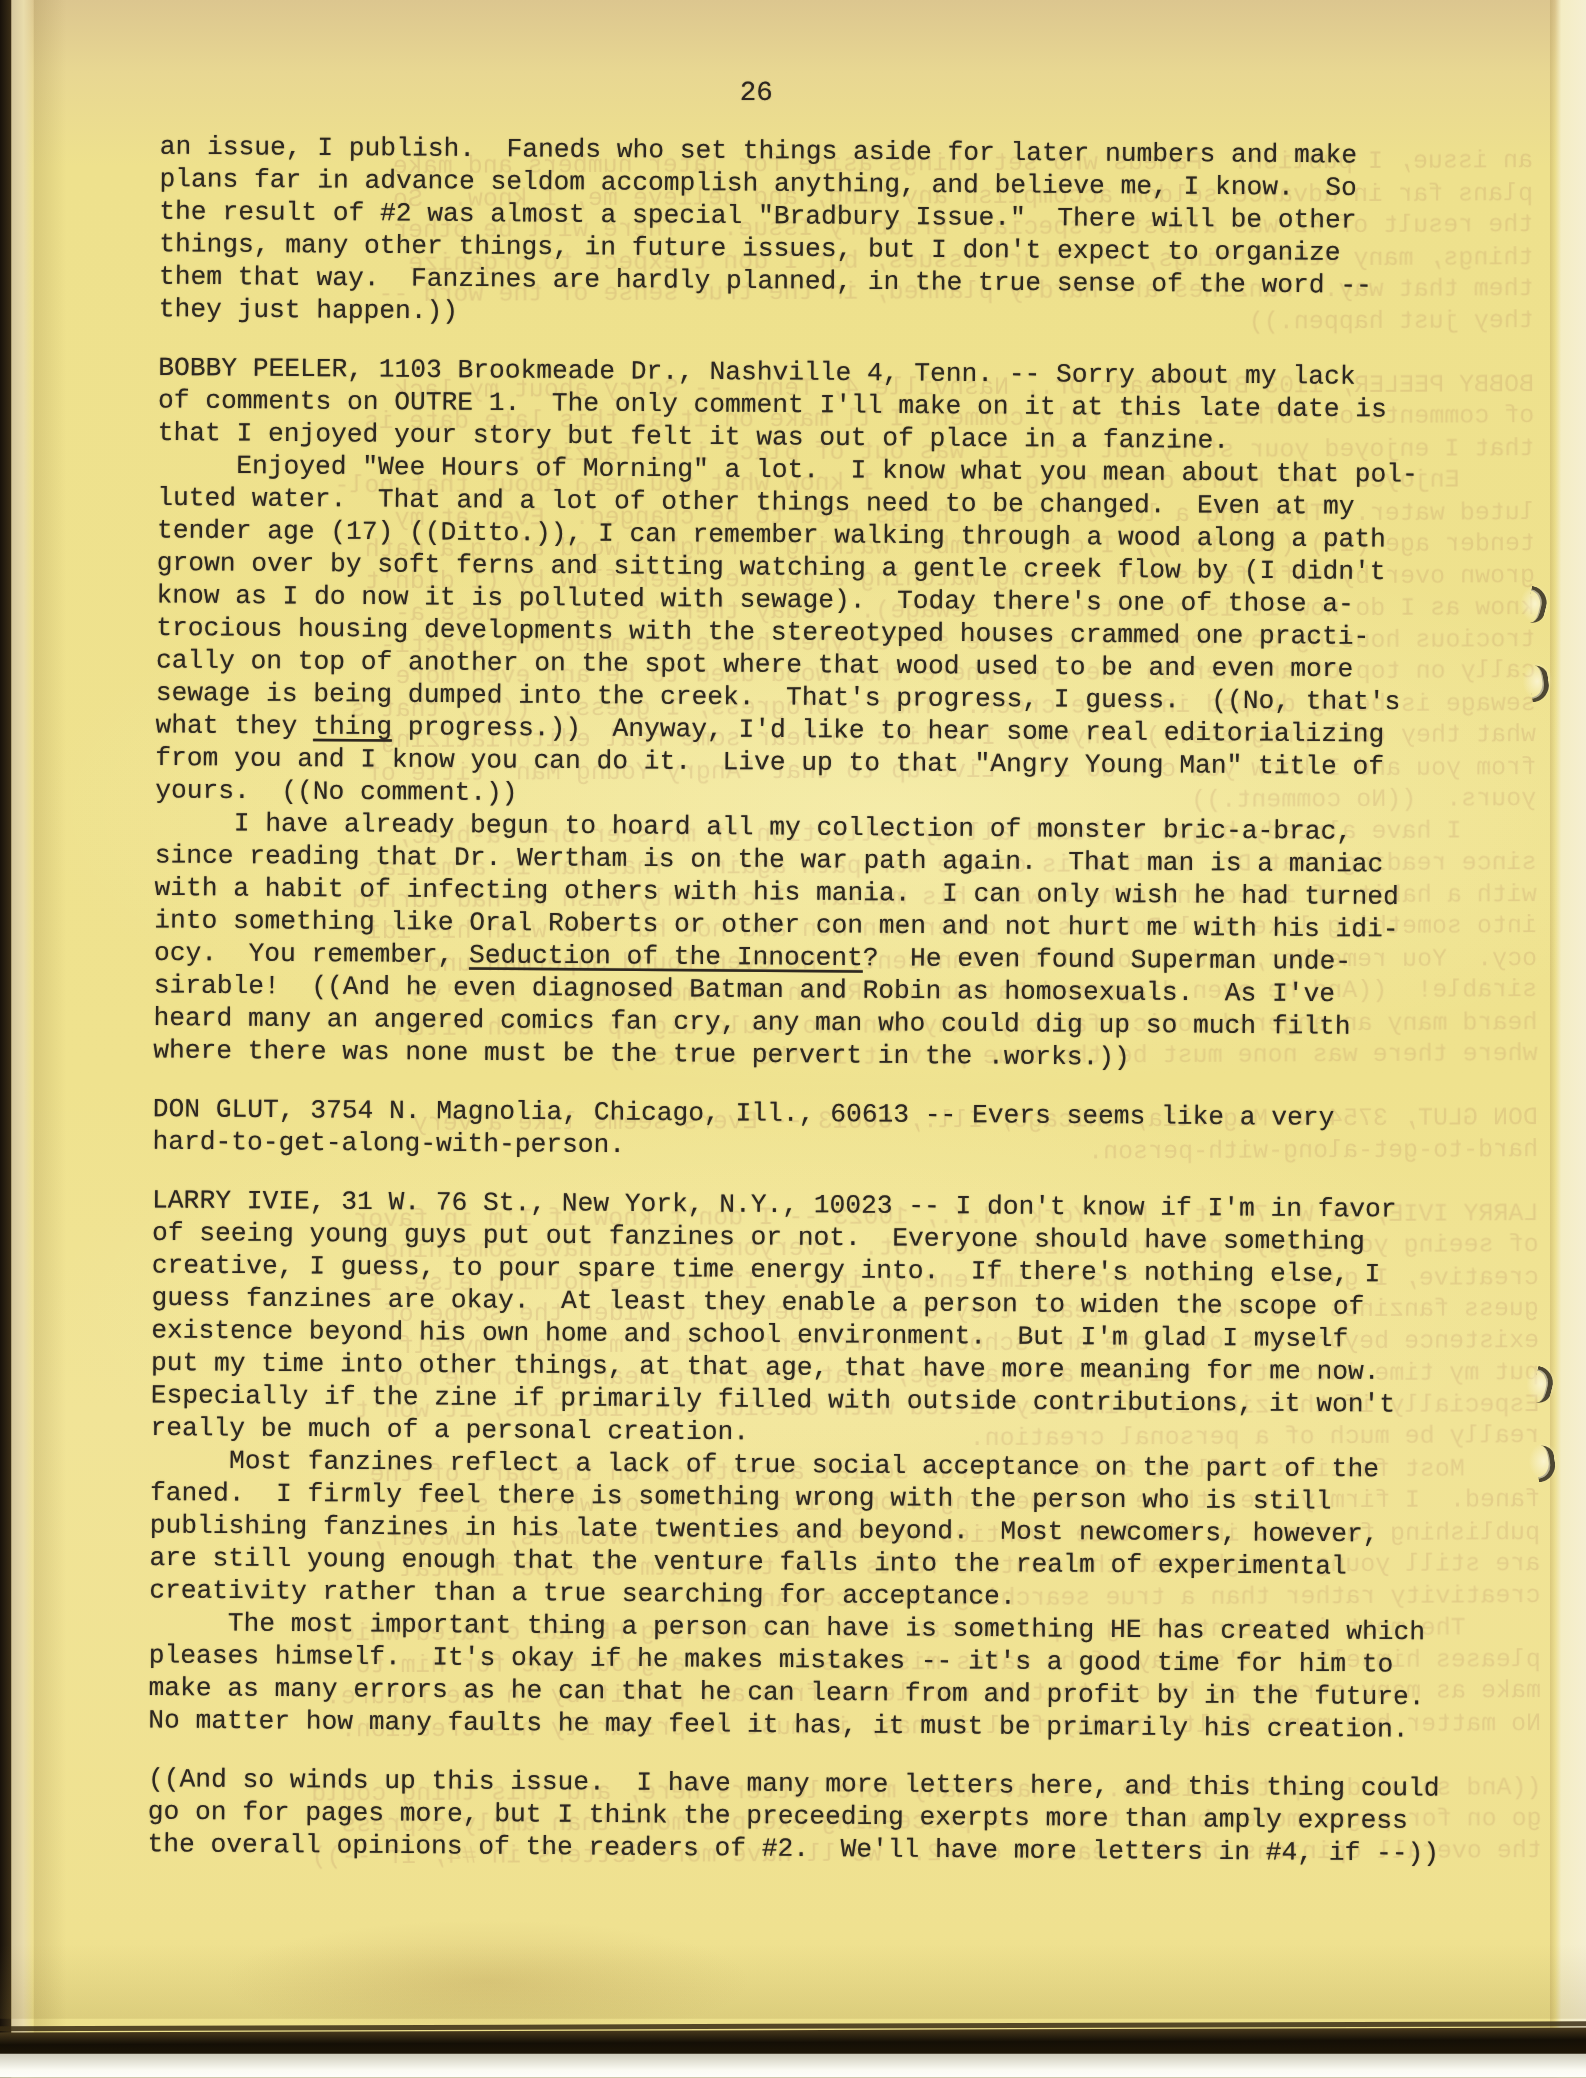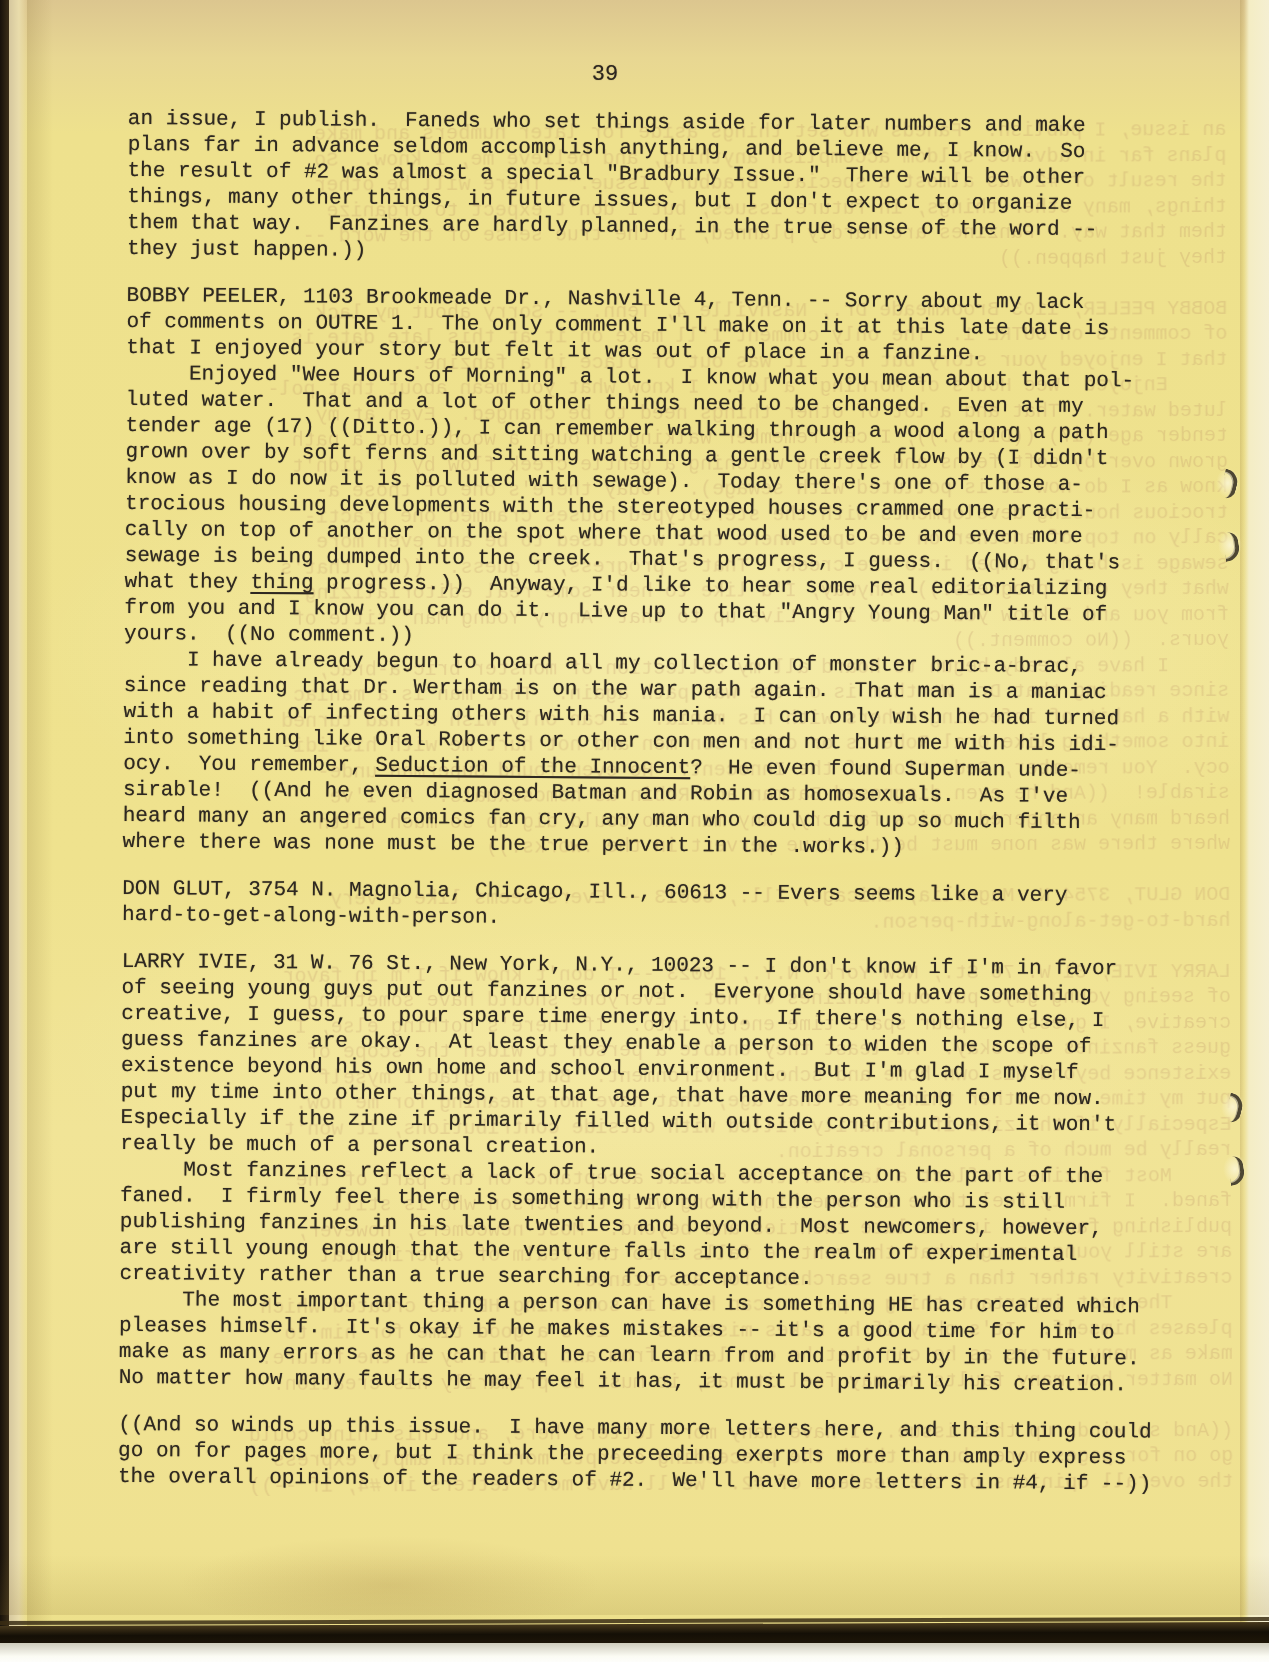--- a/index.html
+++ b/index.html
@@ -124,21 +124,21 @@
 creativity rather than a true searching for acceptance.
      The most important thing a person can have is something HE has created which
 pleases himself.  It's okay if he makes mistakes -- it's a good time for him to
 make as many errors as he can that he can learn from and profit by in the future.
 No matter how many faults he may feel it has, it must be primarily his creation.
 
 ((And so winds up this issue.  I have many more letters here, and this thing could
 go on for pages more, but I think the preceeding exerpts more than amply express
 the overall opinions of the readers of #2.  We'll have more letters in #4, if --))</div>
 
-  <div class="pagenum">39</div>
+  <div class="pagenum">26</div>
 
   <div class="page-text">
       <div class="block">
         <div class="line">an issue, I publish.  Faneds who set things aside for later numbers and make</div>
         <div class="line">plans far in advance seldom accomplish anything, and believe me, I know.  So</div>
         <div class="line">the result of #2 was almost a special "Bradbury Issue."  There will be other</div>
         <div class="line">things, many other things, in future issues, but I don't expect to organize</div>
         <div class="line">them that way.  Fanzines are hardly planned, in the true sense of the word --</div>
         <div class="line">they just happen.))</div>
       </div>

